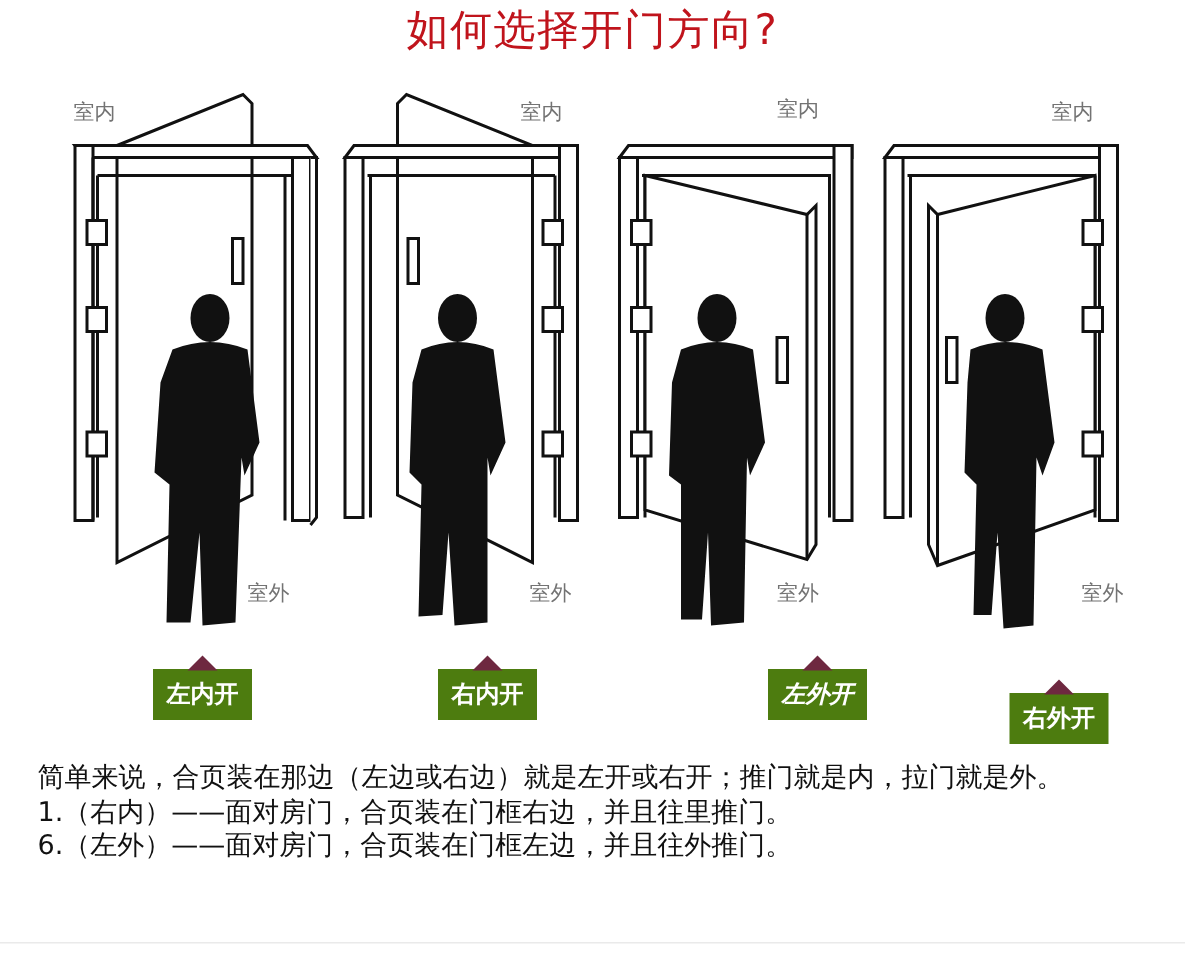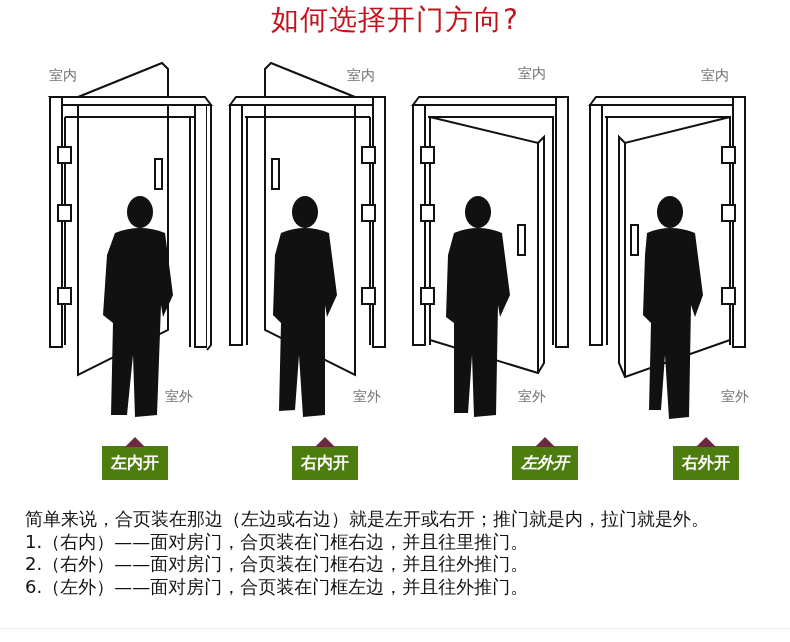--- a/index.html
+++ b/index.html
@@ -130,22 +130,21 @@
       <rect x="46" y="170" width="7" height="30"></rect>
     </g>
     <g fill="#111">
       <ellipse cx="85" cy="157" rx="13" ry="16"></ellipse>
       <path d="M62,178 Q85,168 110,178 L118,240 L110,262 L106,250 L104,362 L84,364 L80,300 L76,355 L64,355 L66,268 L58,260 L60,200 Z"></path>
     </g>
   </svg>
   <div class="lbl" style="left:116px;top:12px;">室内</div>
   <div class="lbl" style="left:136px;top:333px;">室外</div>
 </div>
-<div class="badge" style="left:673px;">右外开</div>
+<div class="badge" style="left:673px;margin-top:16px;">右外开</div>
 
 <div class="notes">
   <div>简单来说，合页装在那边（左边或右边）就是左开或右开；推门就是内，拉门就是外。</div>
   <div>1.（右内）——面对房门，合页装在门框右边，并且往里推门。</div>
-  <div>2.（右外）——面对房门，合页装在门框右边，并且往外推门。</div>
   <div>6.（左外）——面对房门，合页装在门框左边，并且往外推门。</div>
 </div>
 
 <div class="footer-line"></div>
 
 </body></html>

